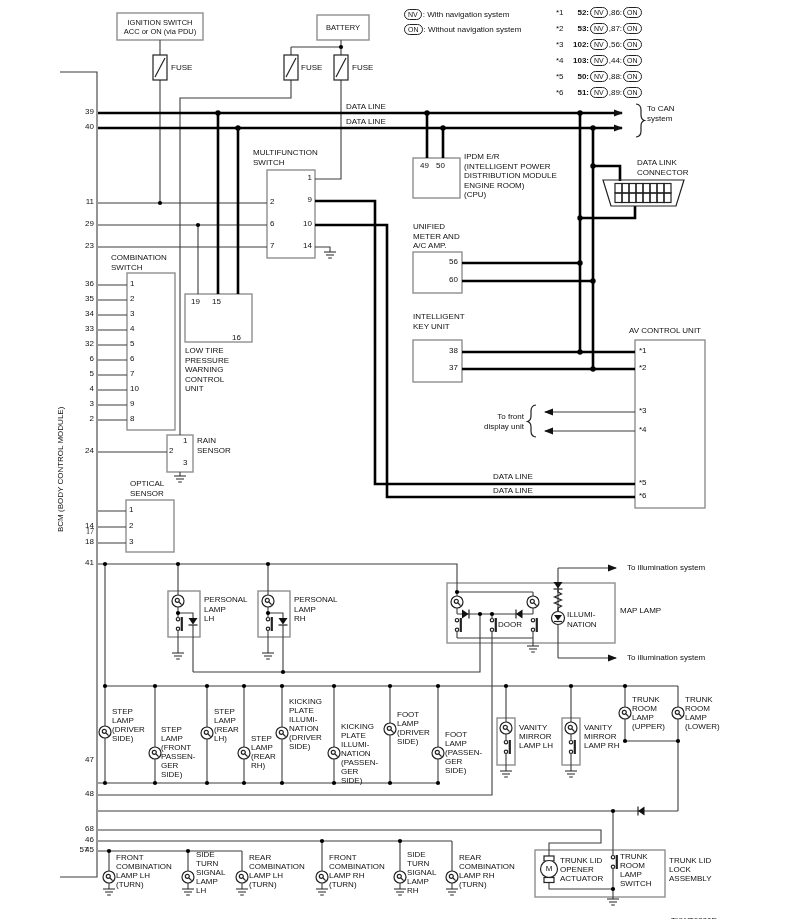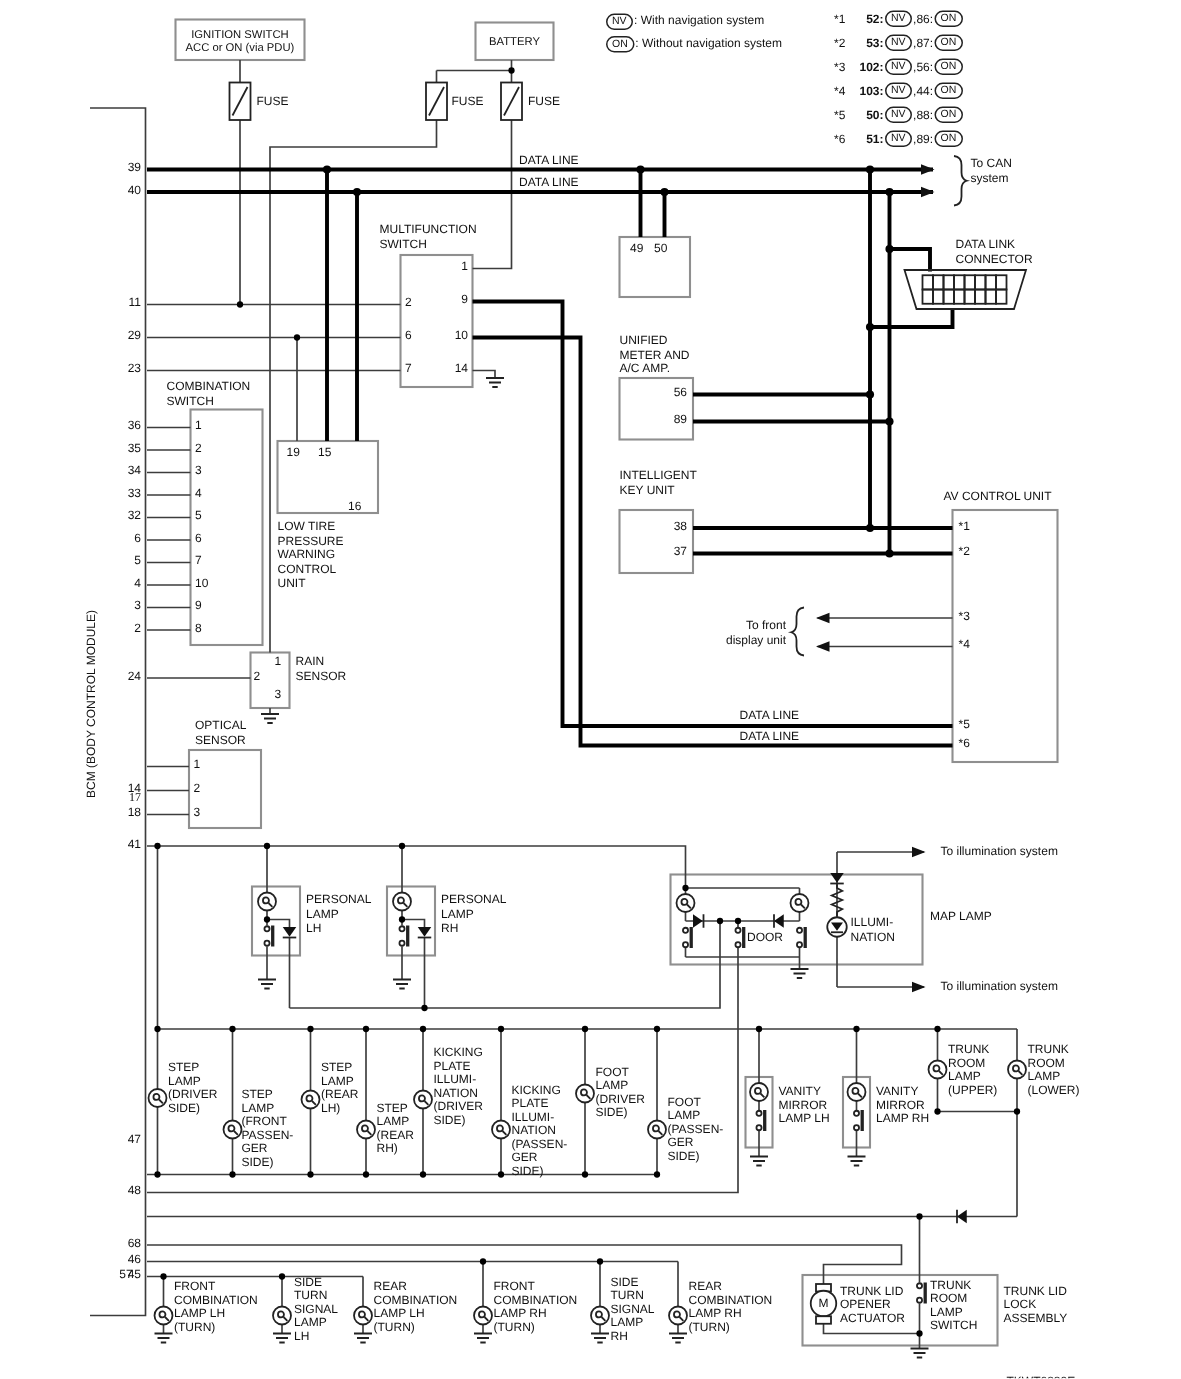--- a/index.html
+++ b/index.html
@@ -398,31 +398,36 @@
 <div class="lbl" style="left:253px;top:148px;">MULTIFUNCTION
 SWITCH</div>
 <div class="lbl" style="left:270px;top:197px;">2</div>
 <div class="lbl" style="left:270px;top:219px;">6</div>
 <div class="lbl" style="left:270px;top:241px;">7</div>
 <div class="lbl r" style="left:298px;top:173px;width:14px;">1</div>
 <div class="lbl r" style="left:298px;top:195px;width:14px;">9</div>
 <div class="lbl r" style="left:298px;top:219px;width:14px;">10</div>
 <div class="lbl r" style="left:298px;top:241px;width:14px;">14</div>
 
+<div class="lbl" style="left:464px;top:152px;">IPDM E/R
+(INTELLIGENT POWER
+DISTRIBUTION MODULE
+ENGINE ROOM)
+(CPU)</div>
 <div class="lbl" style="left:420px;top:161px;">49</div>
 <div class="lbl" style="left:436px;top:161px;">50</div>
 
 <div class="lbl" style="left:637px;top:158px;">DATA LINK
 CONNECTOR</div>
 
 <div class="lbl" style="left:413px;top:222px;">UNIFIED
 METER AND
 A/C AMP.</div>
 <div class="lbl r" style="left:438px;top:257px;width:20px;">56</div>
-<div class="lbl r" style="left:438px;top:275px;width:20px;">89</div>
+<div class="lbl r" style="left:438px;top:275px;width:20px;">60</div>
 
 <div class="lbl" style="left:413px;top:312px;">INTELLIGENT
 KEY UNIT</div>
 <div class="lbl r" style="left:438px;top:346px;width:20px;">38</div>
 <div class="lbl r" style="left:438px;top:363px;width:20px;">37</div>
 
 <div class="lbl" style="left:629px;top:326px;">AV CONTROL UNIT</div>
 <div class="lbl" style="left:639px;top:346px;">*1</div>
 <div class="lbl" style="left:639px;top:363px;">*2</div>
 <div class="lbl" style="left:639px;top:406px;">*3</div>

